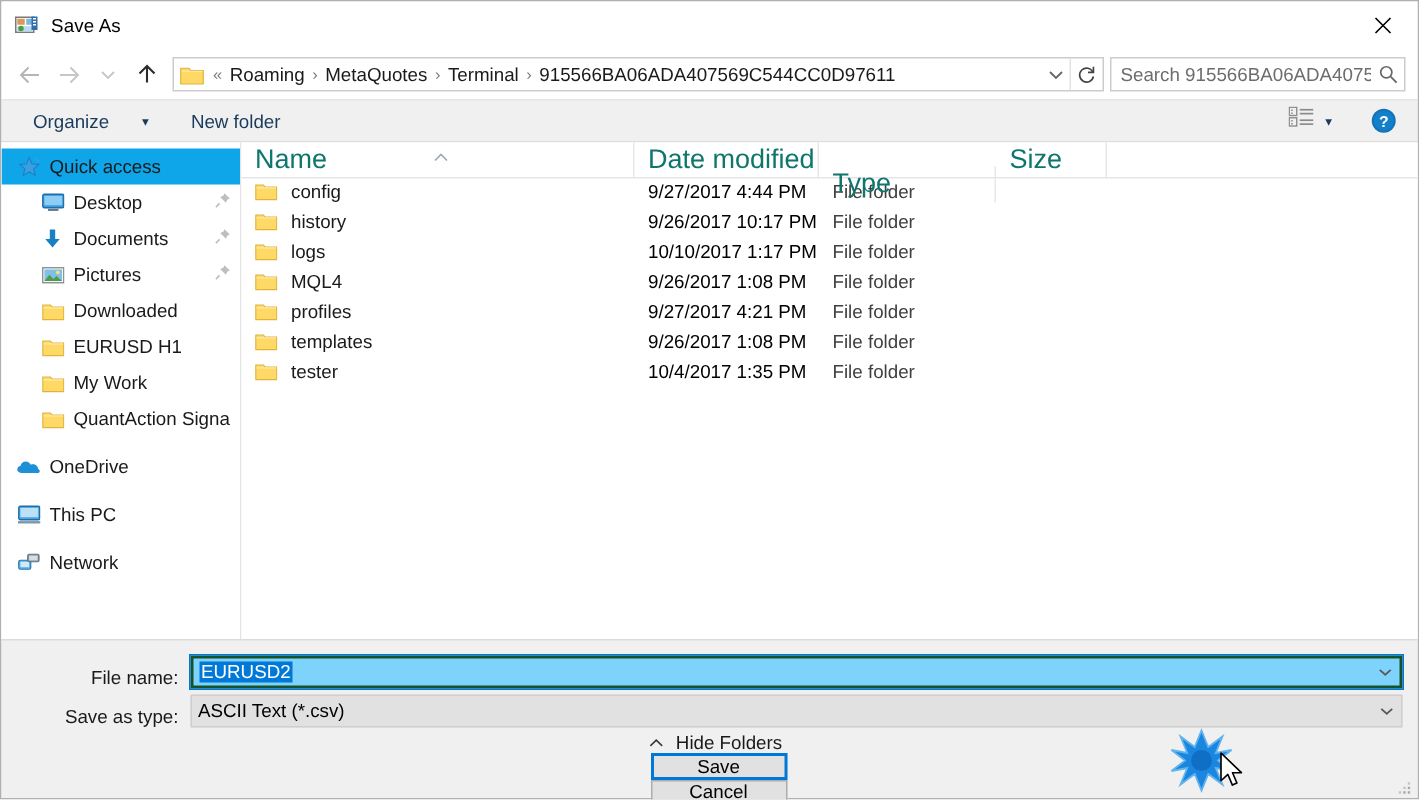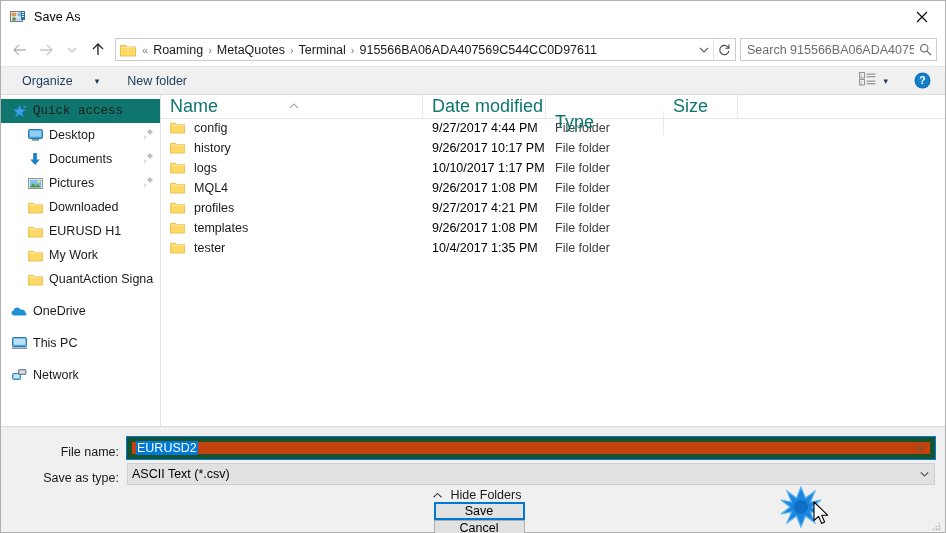--- a/index.html
+++ b/index.html
@@ -135,21 +135,21 @@
     overflow: hidden;
   }
   .side-item {
     height: 24px;
     display: flex; align-items: center;
     font-size: 12.5px; color: #1a1a1a;
     padding-right: 6px;
     position: relative;
     white-space: nowrap;
   }
-  .side-item.selected { background: #0f766e; font-family: Liberation Mono, monospace; }
+  .side-item.selected { background: #0ea5e9; }
   .side-icon {
     width: 16px; height: 16px; flex: none;
     margin-right: 6px;
     display: flex; align-items: center; justify-content: center;
     position: relative;
   }
   .side-label { overflow: hidden; }
   .pin { margin-left: auto; flex: none; opacity: .55; }
   .lvl0 { padding-left: 10px; }
   .lvl1 { padding-left: 26px; }
@@ -209,22 +209,22 @@
     text-align: right; padding-right: 8px;
     font-size: 12.5px; color: #1a1a1a;
   }
   .combo {
     height: 22px; flex: 1 1 auto;
     margin-right: 10px;
     display: flex; align-items: center;
     font-size: 12.5px;
   }
   #filename-combo {
-    background: #c2410c;
-    border: 5px solid #14532d;
+    background: #7dd3fc;
+    border: 2px solid #14532d;
     outline: 1px solid #0078d7;
   }
   #filetype-combo {
     background: #e1e1e1;
     border: 1px solid #cfcfcf;
   }
   .combo-val { flex: 1 1 auto; padding-left: 4px; overflow: hidden; white-space: nowrap; }
   #filename-value {
     background: #0078d7; color: #ffffff;
     padding: 1px 1px 2px 1px;

